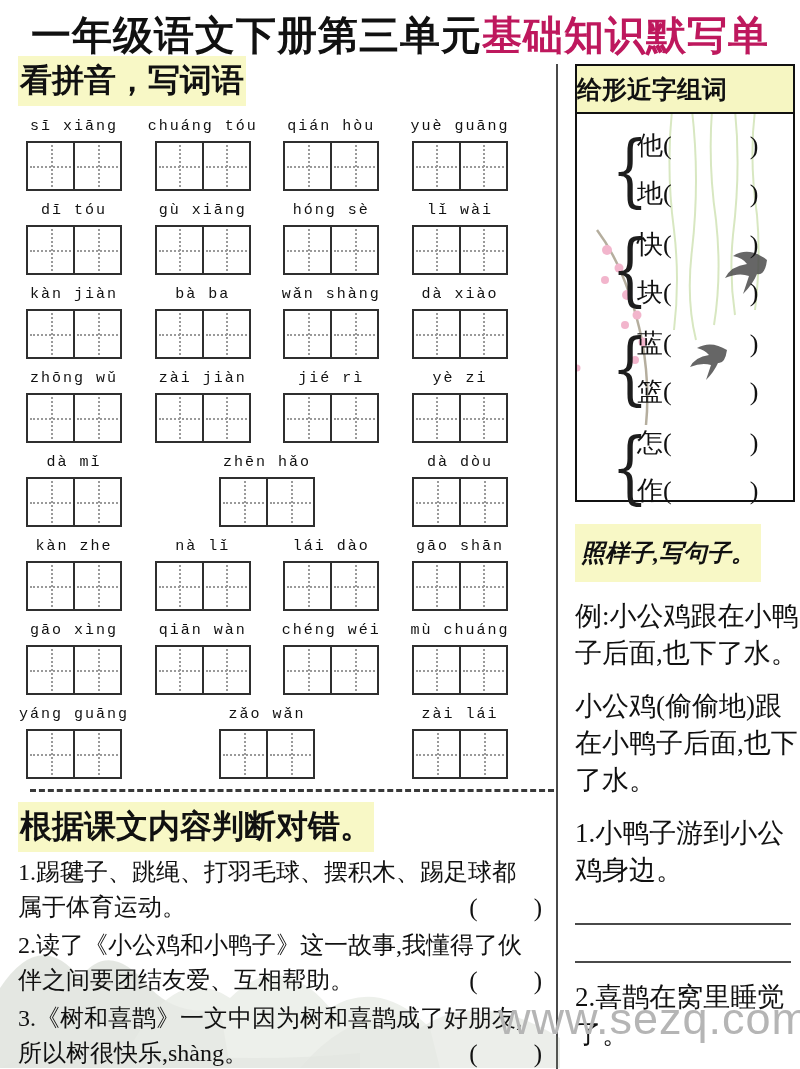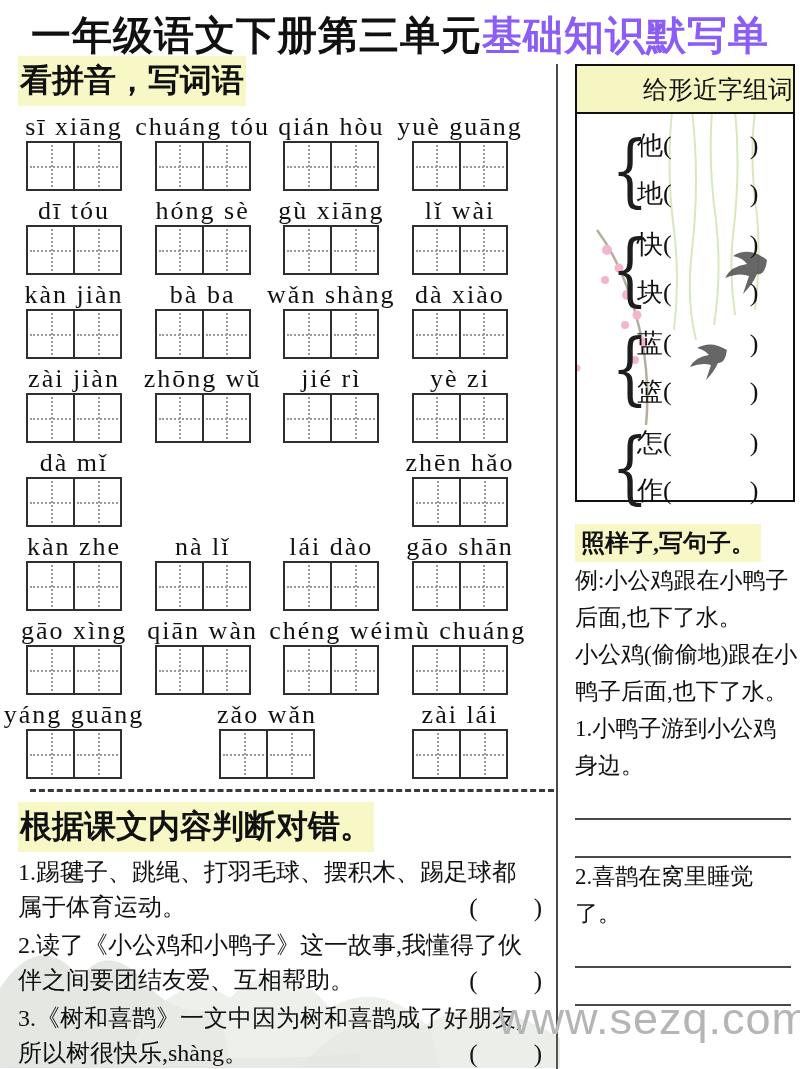--- a/index.html
+++ b/index.html
@@ -2,63 +2,63 @@
 <html><head>
 <meta charset="utf-8">
 <style>
   * { margin:0; padding:0; box-sizing:border-box; }
   body { background:#ffffff; font-family:"Liberation Serif", serif; color:#111; }
   .page { position:relative; width:800px; height:1069px; background:#fff; overflow:hidden; }
 
   
   .title { position:absolute; top:8px; left:0; width:100%; text-align:center;
            font-size:40px; font-weight:700; letter-spacing:1px; white-space:nowrap; }
-  .title .red { color:#8b5cf6; }
+  .title .red { color:#be185d; }
 
   
   .divider-v { position:absolute; left:556px; top:64px; width:2px; height:1005px; background:#4a4a4a; }
 
   
   .hl { display:inline-block; background:#f8f8c6; padding:3px 2px; font-size:32px; font-weight:700; }
 
   
   .left-col { position:absolute; left:18px; top:56px; width:538px; }
   .py-rows { margin-top:6px; }
   .py-row { display:flex; justify-content:space-between; width:482px; margin-left:8px; margin-bottom:5px; }
   .unit { width:96px; display:flex; flex-direction:column; align-items:center; }
-  .py { font-family:Liberation Serif, serif; font-size:26px; letter-spacing:2px;
+  .py { font-family:Liberation Mono, monospace; font-size:15px; letter-spacing:2px;
         white-space:nowrap; height:29px; line-height:29px; }
   .tian { display:flex; width:96px; height:50px; border:2px solid #2f2f2f; background:#fff; }
   .cell { position:relative; flex:1; }
   .cell + .cell { border-left:2px solid #2f2f2f; }
   .cell::before { content:""; position:absolute; left:50%; top:2px; bottom:2px; border-left:2px dotted #9a9a9a; }
   .cell::after  { content:""; position:absolute; top:50%; left:2px; right:2px; border-top:2px dotted #9a9a9a; }
 
   .dash-sep { width:524px; margin:10px 0 10px 12px; border-top:3px dashed #3a3a3a; }
 
   .judge { margin-top:2px; }
   .judge .q { font-size:24px; line-height:35px; margin-top:3px; }
   .judge .q-line2 { display:flex; justify-content:space-between; align-items:flex-end; padding-right:12px;gap:36px; }
   .ans { font-size:25px; letter-spacing:2px; white-space:pre; }
 
   
   .right-col { position:absolute; left:566px; top:64px; width:234px; }
   .word-box { position:relative; margin-left:9px; width:220px; height:438px; border:2px solid #111; background:#fff; }
   .word-box-header { position:relative; z-index:2; background:#f6f6c2; border-bottom:2px solid #111;
-                     text-align:right; font-size:25px; font-weight:400; padding:7px 0 6px; }
+                     text-align:left; font-size:25px; font-weight:700; padding:7px 0 6px; }
   .box-art { position:absolute; left:0; top:44px; pointer-events:none; }
   .pair-groups { position:relative; z-index:2; padding:8px 0 0 28px; }
   .group { position:relative; padding-left:32px; margin-bottom:3px; }
   .brace { position:absolute; left:0; top:50%; transform:translateY(-50%) scaleX(0.75);
            font-size:78px; font-weight:400; line-height:1; color:#1d1d1d; font-family:"DejaVu Serif", serif; }
   .char-row { font-size:26px; line-height:48px; white-space:pre; }
 
   .sentence { margin-top:22px; padding-left:9px; }
-  .sentence .hl { font-size:24px; padding:3px 6px; }
-  .sentence p { font-size:23px; line-height:37px; margin-top:0; width:224px; }
+  .sentence .hl { font-size:24px; padding:13px 6px;font-style:italic; }
+  .sentence p { font-size:27px; line-height:37px; margin-top:16px; width:224px; }
   .rule { width:216px; height:36px; border-bottom:2px solid #4a4a4a; }
   .rule + .rule { margin-top:2px; }
 
   
   .watermark { position:absolute; left:498px; top:993px; font-family:"Liberation Sans", sans-serif;
                font-size:45px; color:#b5b5b5; letter-spacing:1px; z-index:6; }
 
   
   .land-art { position:absolute; left:0; top:868px; opacity:.22; z-index:0; pointer-events:none; }
   .left-col, .right-col { z-index:2; }
@@ -119,34 +119,34 @@
 
       <div class="py-row">
         <div class="unit">
             <div class="py">dī tóu</div>
             <div class="tian">
               <div class="cell"></div>
               <div class="cell"></div>
             </div>
           </div>
         <div class="unit">
+            <div class="py">gù xiāng</div>
+            <div class="tian">
+              <div class="cell"></div>
+              <div class="cell"></div>
+            </div>
+          </div>
+        <div class="unit">
             <div class="py">hóng sè</div>
             <div class="tian">
               <div class="cell"></div>
               <div class="cell"></div>
             </div>
           </div>
         <div class="unit">
-            <div class="py">gù xiāng</div>
-            <div class="tian">
-              <div class="cell"></div>
-              <div class="cell"></div>
-            </div>
-          </div>
-        <div class="unit">
             <div class="py">lǐ wài</div>
             <div class="tian">
               <div class="cell"></div>
               <div class="cell"></div>
             </div>
           </div>
       </div>
 
       <div class="py-row">
         <div class="unit">
@@ -174,34 +174,34 @@
             <div class="py">dà xiào</div>
             <div class="tian">
               <div class="cell"></div>
               <div class="cell"></div>
             </div>
           </div>
       </div>
 
       <div class="py-row">
         <div class="unit">
+            <div class="py">zhōng wǔ</div>
+            <div class="tian">
+              <div class="cell"></div>
+              <div class="cell"></div>
+            </div>
+          </div>
+        <div class="unit">
             <div class="py">zài jiàn</div>
             <div class="tian">
               <div class="cell"></div>
               <div class="cell"></div>
             </div>
           </div>
         <div class="unit">
-            <div class="py">zhōng wǔ</div>
-            <div class="tian">
-              <div class="cell"></div>
-              <div class="cell"></div>
-            </div>
-          </div>
-        <div class="unit">
             <div class="py">jié rì</div>
             <div class="tian">
               <div class="cell"></div>
               <div class="cell"></div>
             </div>
           </div>
         <div class="unit">
             <div class="py">yè zi</div>
             <div class="tian">
               <div class="cell"></div>
@@ -213,20 +213,27 @@
       <div class="py-row">
         <div class="unit">
             <div class="py">dà mǐ</div>
             <div class="tian">
               <div class="cell"></div>
               <div class="cell"></div>
             </div>
           </div>
         <div class="unit">
             <div class="py">zhēn hǎo</div>
+            <div class="tian">
+              <div class="cell"></div>
+              <div class="cell"></div>
+            </div>
+          </div>
+        <div class="unit">
+            <div class="py">dà dòu</div>
             <div class="tian">
               <div class="cell"></div>
               <div class="cell"></div>
             </div>
           </div>
       </div>
 
       <div class="py-row">
         <div class="unit">
             <div class="py">kàn zhe</div>

